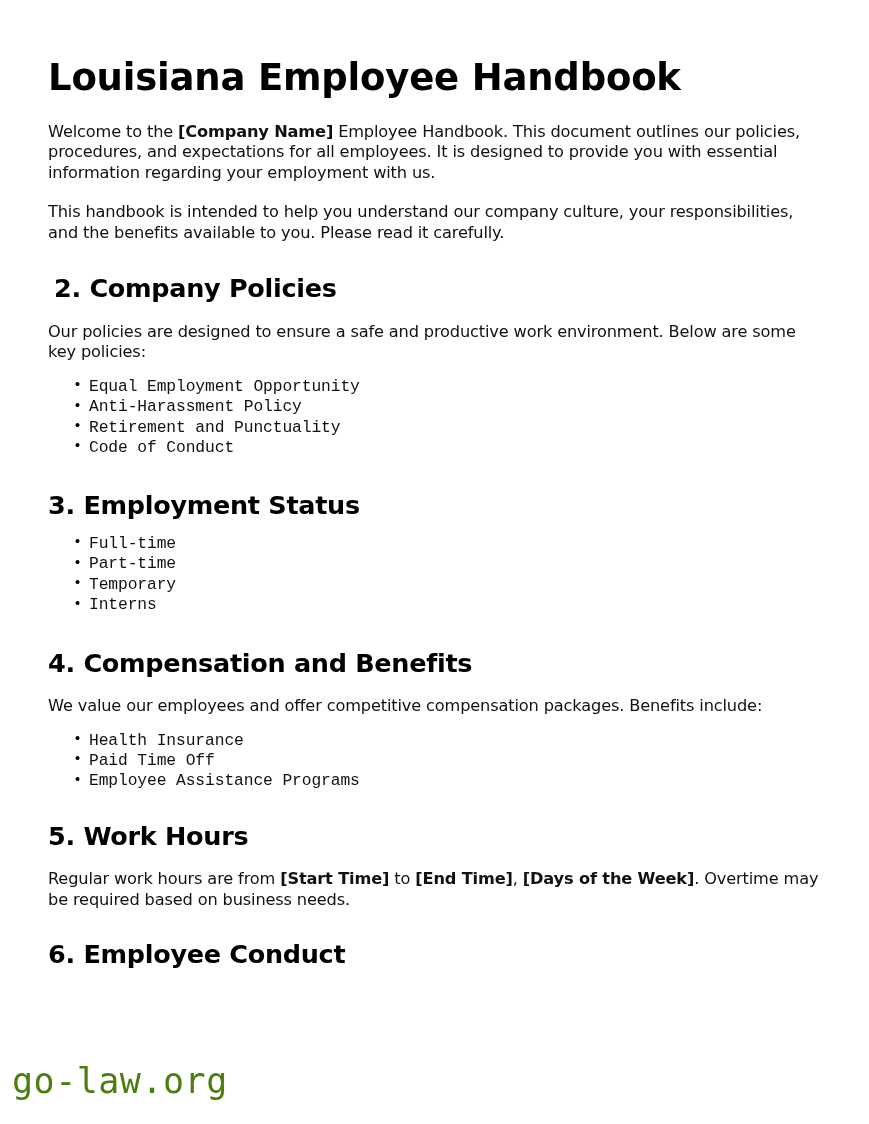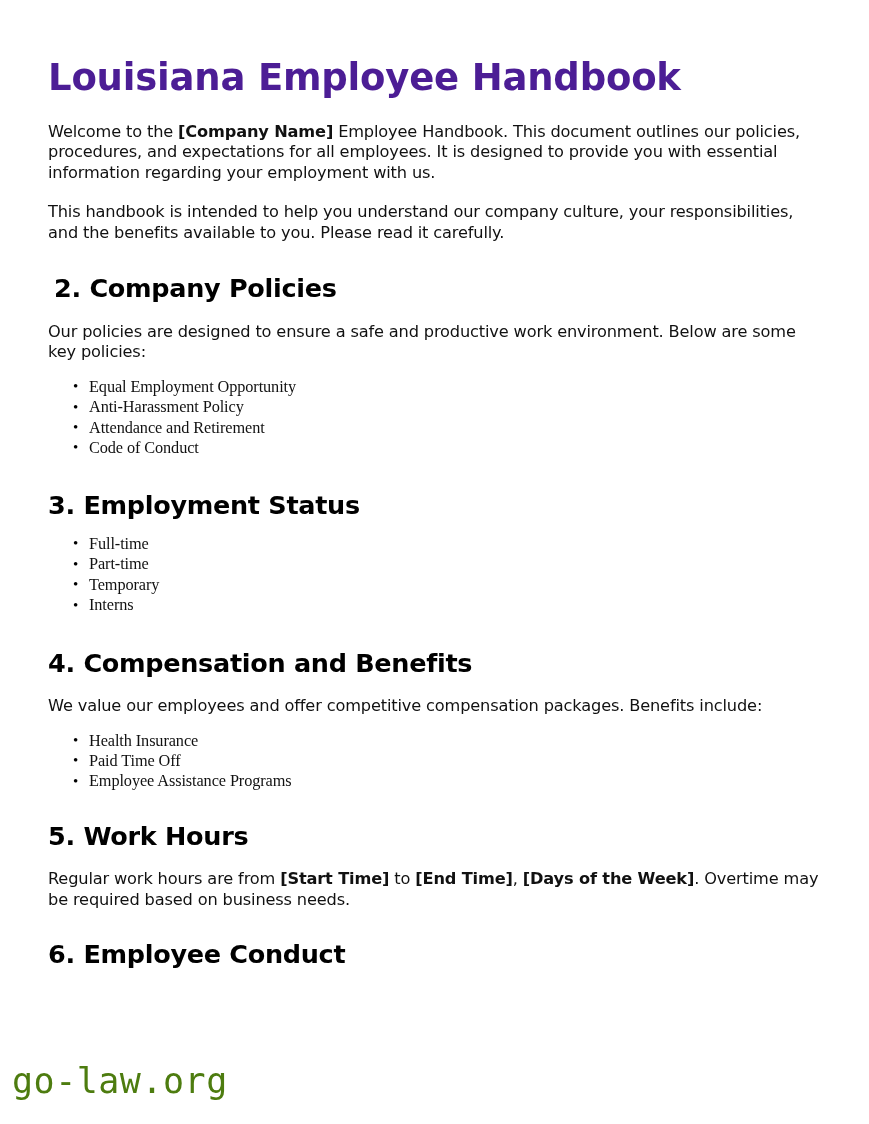--- a/index.html
+++ b/index.html
@@ -33,21 +33,21 @@
 
   
   .doc-title {
     font-family: "DejaVu Sans", sans-serif;
     font-size: 37px;
     font-weight: bold;
     letter-spacing: -0.2px;
     line-height: 1.1;
     margin: 0;
     padding-top: 58px;
-    color: #4c1d95;
+    color: #000000;
   }
 
   
   .para {
     font-family: "DejaVu Sans", sans-serif;
     font-size: 16.2px;
     line-height: 20.5px;
     margin: 0;
     color: #111;
     letter-spacing: -0.15px;
@@ -87,21 +87,21 @@
   
   .bullets {
     list-style: none;
     margin: 0;
     padding: 0;
     margin-top: 14px;
   }
 
   .bullets li {
     position: relative;
-    font-family: Liberation Serif, serif;
+    font-family: Liberation Mono, monospace;
     font-size: 16.3px;
     line-height: 20.4px;
     padding-left: 41px;
     color: #111;
     letter-spacing: -0.1px;
   }
 
   .bullets li::before {
     content: "\2022";
     position: absolute;
@@ -135,21 +135,21 @@
 
     <p class="para intro-para"><span>Welcome to the </span><b>[Company Name]</b><span> Employee Handbook. This document outlines our policies, procedures, and expectations for all employees. It is designed to provide you with essential information regarding your employment with us.</span></p>
 
     <p class="para section-para">This handbook is intended to help you understand our company culture, your responsibilities, and the benefits available to you. Please read it carefully.</p>
 
     <h2 class="section-heading h-2">2. Company Policies</h2>
     <p class="para section-para">Our policies are designed to ensure a safe and productive work environment. Below are some key policies:</p>
     <ul class="bullets">
       <li>Equal Employment Opportunity</li>
       <li>Anti-Harassment Policy</li>
-      <li>Attendance and Retirement</li>
+      <li>Retirement and Punctuality</li>
       <li>Code of Conduct</li>
     </ul>
 
     <h2 class="section-heading h-3">3. Employment Status</h2>
     <ul class="bullets">
       <li>Full-time</li>
       <li>Part-time</li>
       <li>Temporary</li>
       <li>Interns</li>
     </ul>

